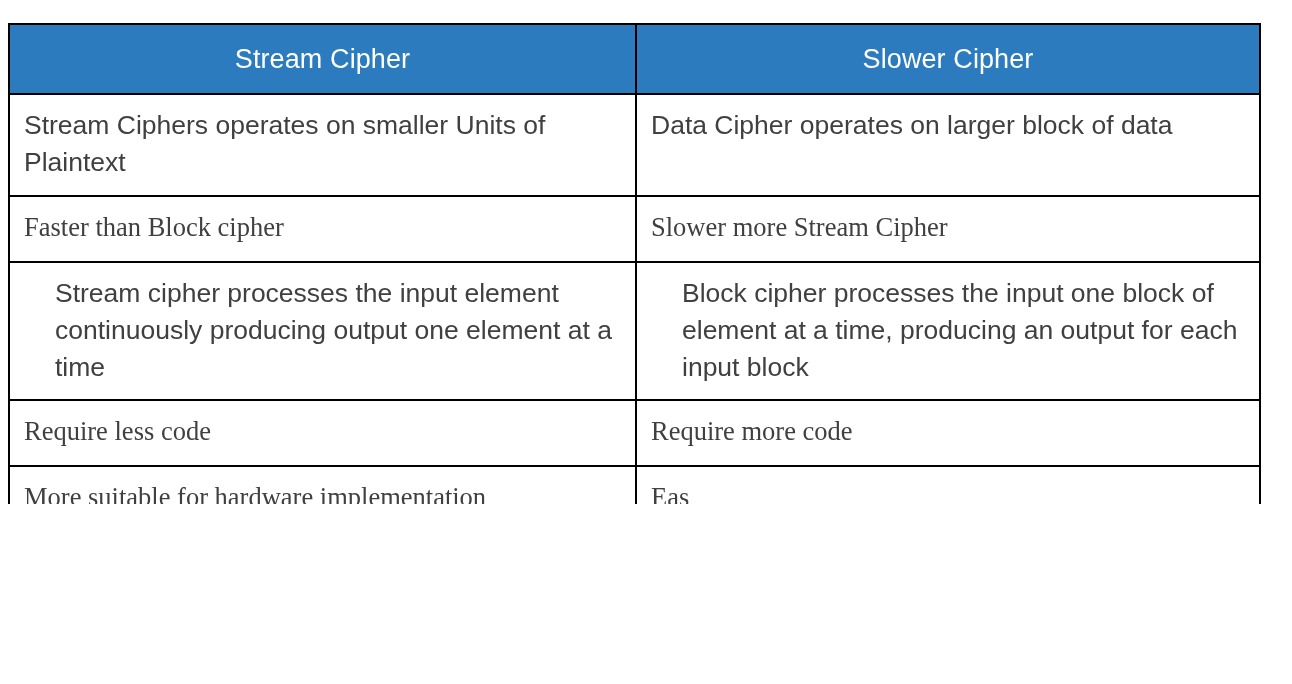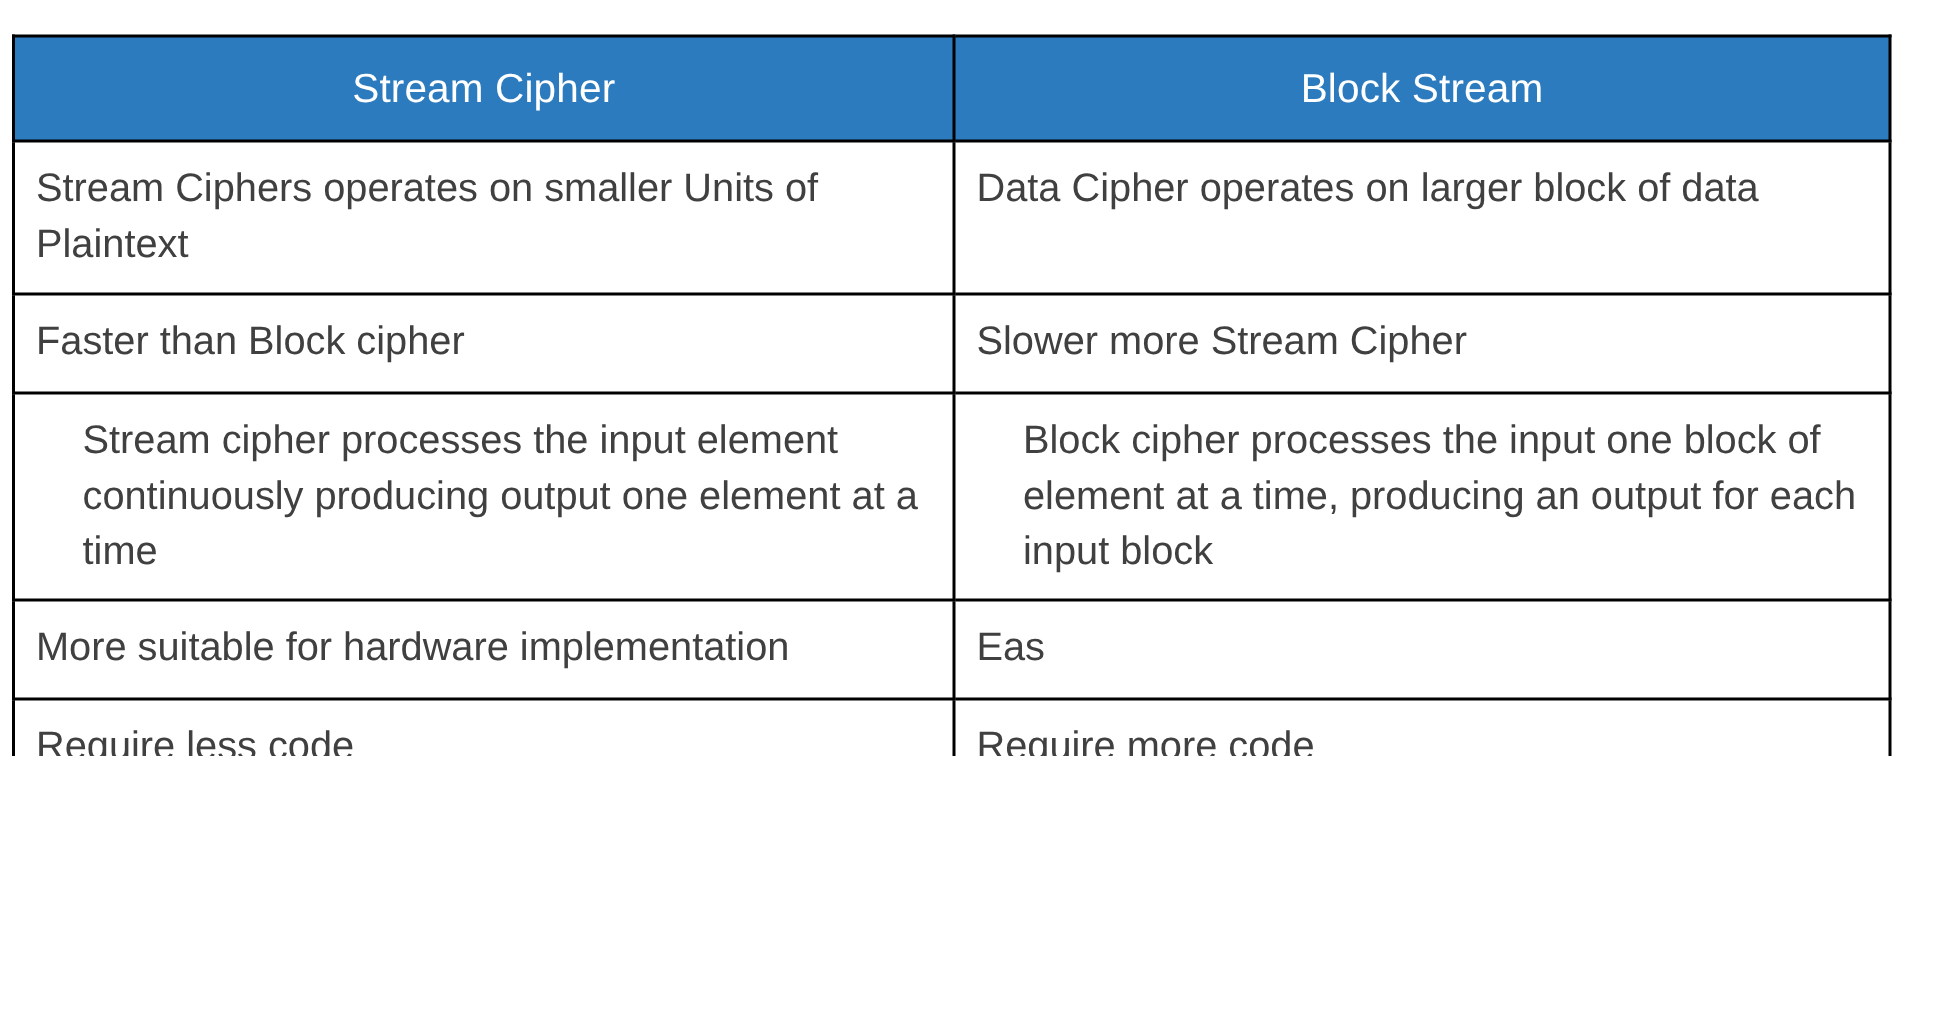--- a/index.html
+++ b/index.html
@@ -52,38 +52,38 @@
 
   .comparison-table tbody td {
     color: #404040;
     font-size: 26.5px;
     line-height: 37px;
     padding: 12px 14px 13px 14px;
     text-align: left;
   }
 
   .comparison-table tbody tr.r-tall td   { height: 102px; }
-  .comparison-table tbody tr.r-short td  { height: 66px; }
+  .comparison-table tbody tr.r-short td  { height: 66px; font-family: Liberation Serif, serif; }
   .comparison-table tbody tr.r-xtall td  { height: 138px; padding-left: 45px; }
 </style>
 </head>
 <body>
 
 <div class="page">
 
   <table class="comparison-table">
     <colgroup>
       <col class="col-left">
       <col class="col-right">
     </colgroup>
 
     <thead>
       <tr>
         <th>Stream Cipher</th>
-        <th>Block Stream</th>
+        <th>Slower Cipher</th>
       </tr>
     </thead>
 
     <tbody>
 
       <tr class="r-tall">
         <td>Stream Ciphers operates on smaller Units of Plaintext</td>
         <td>Data Cipher operates on larger block of data</td>
       </tr>
 
@@ -91,27 +91,27 @@
         <td>Faster than Block cipher</td>
         <td>Slower more Stream Cipher</td>
       </tr>
 
       <tr class="r-xtall">
         <td>Stream cipher processes the input element continuously producing output one element at a time</td>
         <td>Block cipher processes the input one block of element at a time, producing an output for each input block</td>
       </tr>
 
       <tr class="r-short">
-        <td>More suitable for hardware implementation</td>
-        <td>Eas</td>
+        <td>Require less code</td>
+        <td>Require more code</td>
       </tr>
 
       <tr class="r-short">
-        <td>Require less code</td>
-        <td>Require more code</td>
+        <td>More suitable for hardware implementation</td>
+        <td>Eas</td>
       </tr>
 
 
 
     </tbody>
   </table>
 
 </div>
 
 </body></html>

